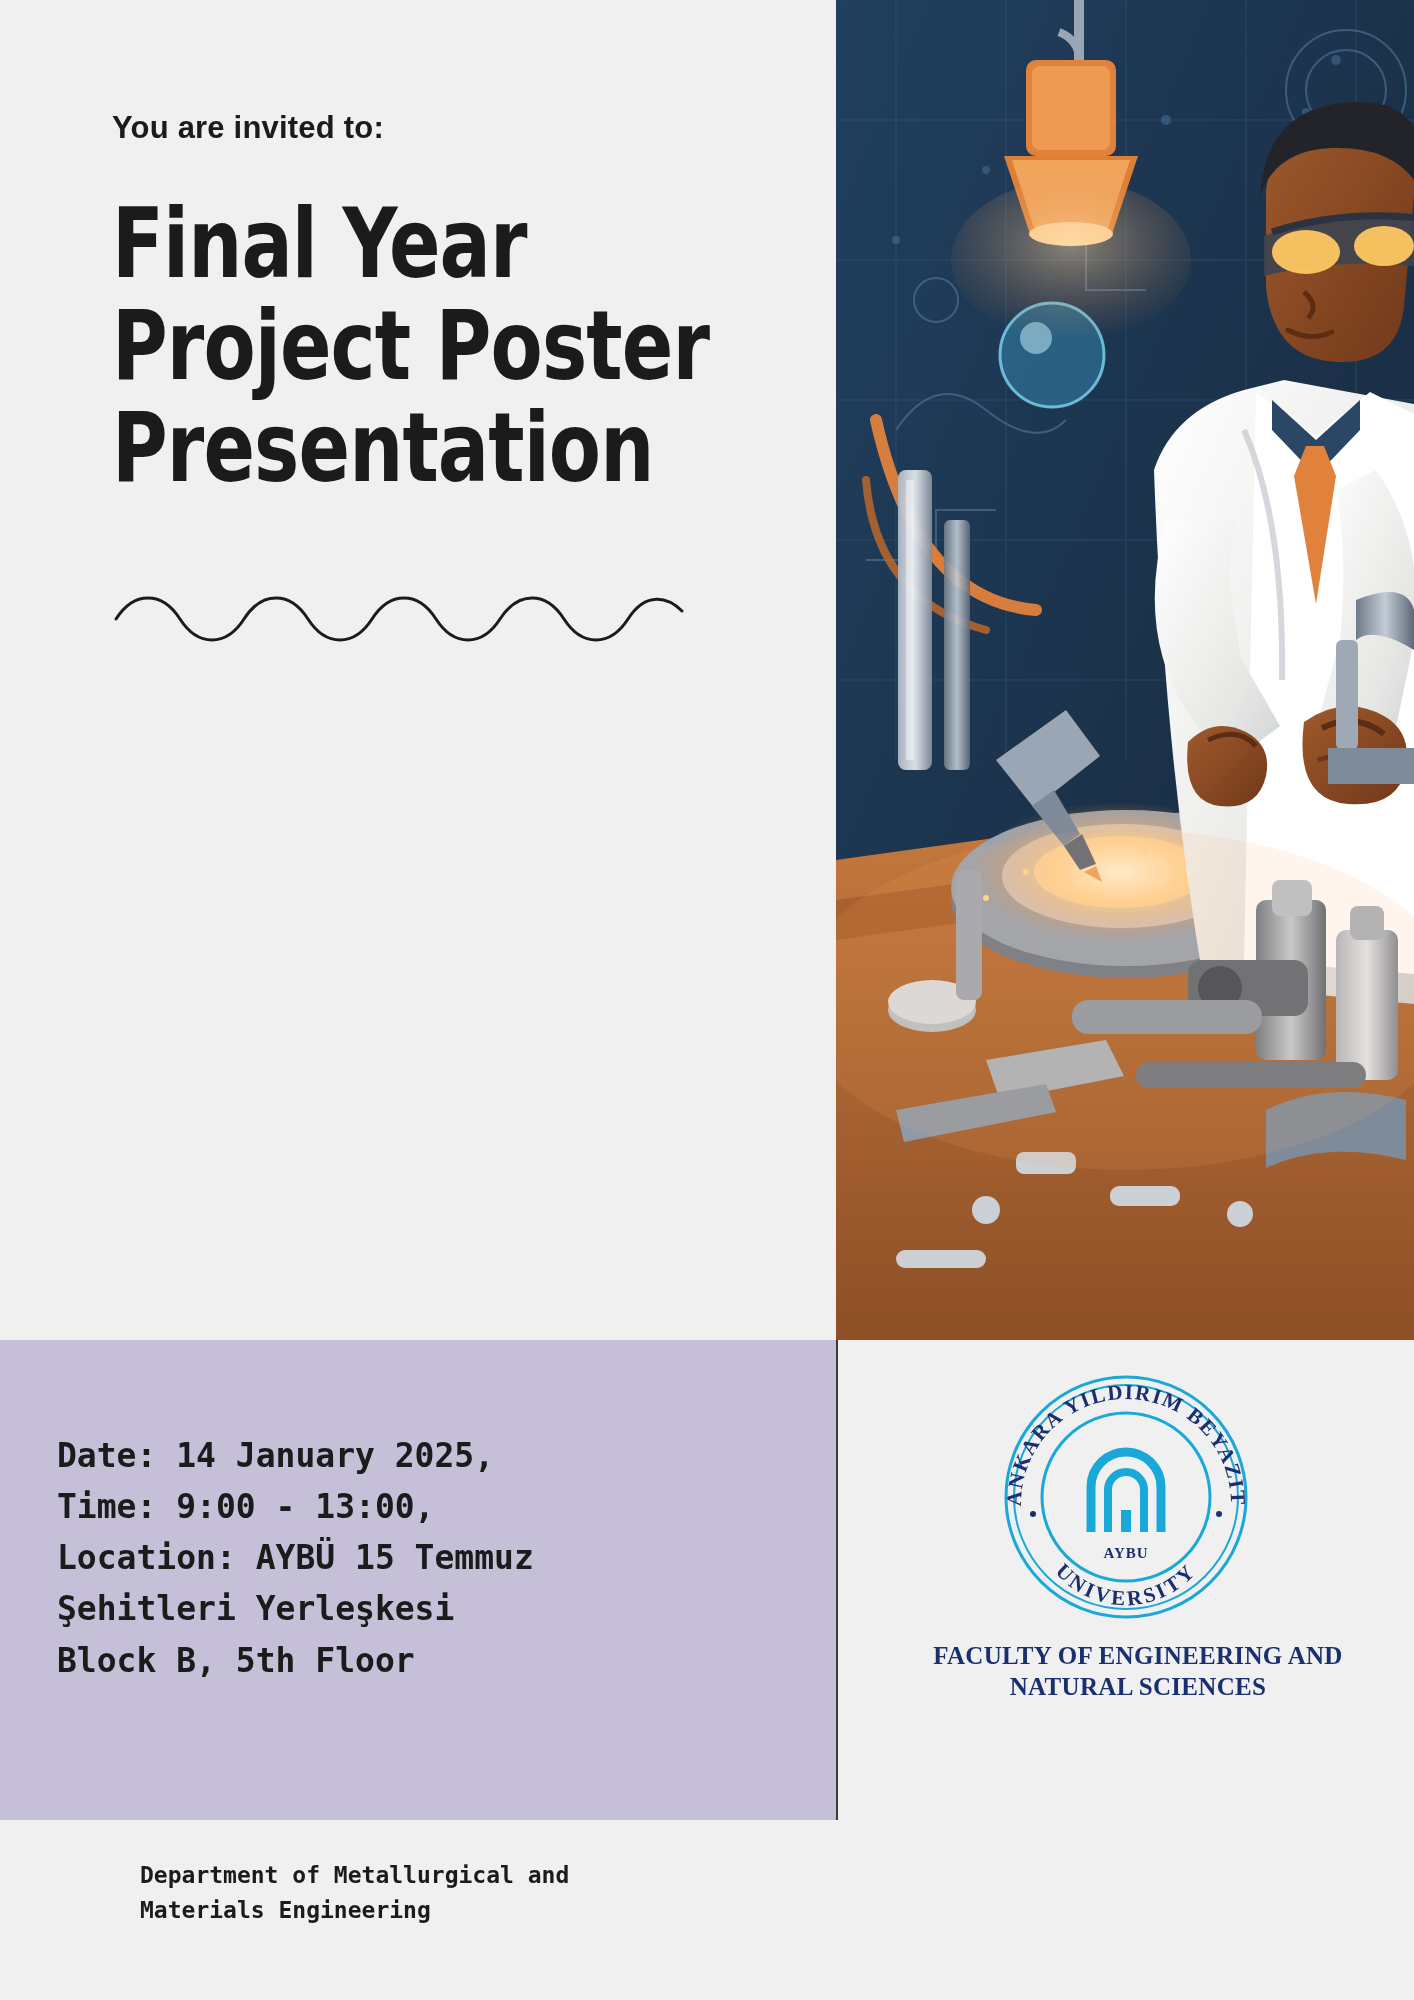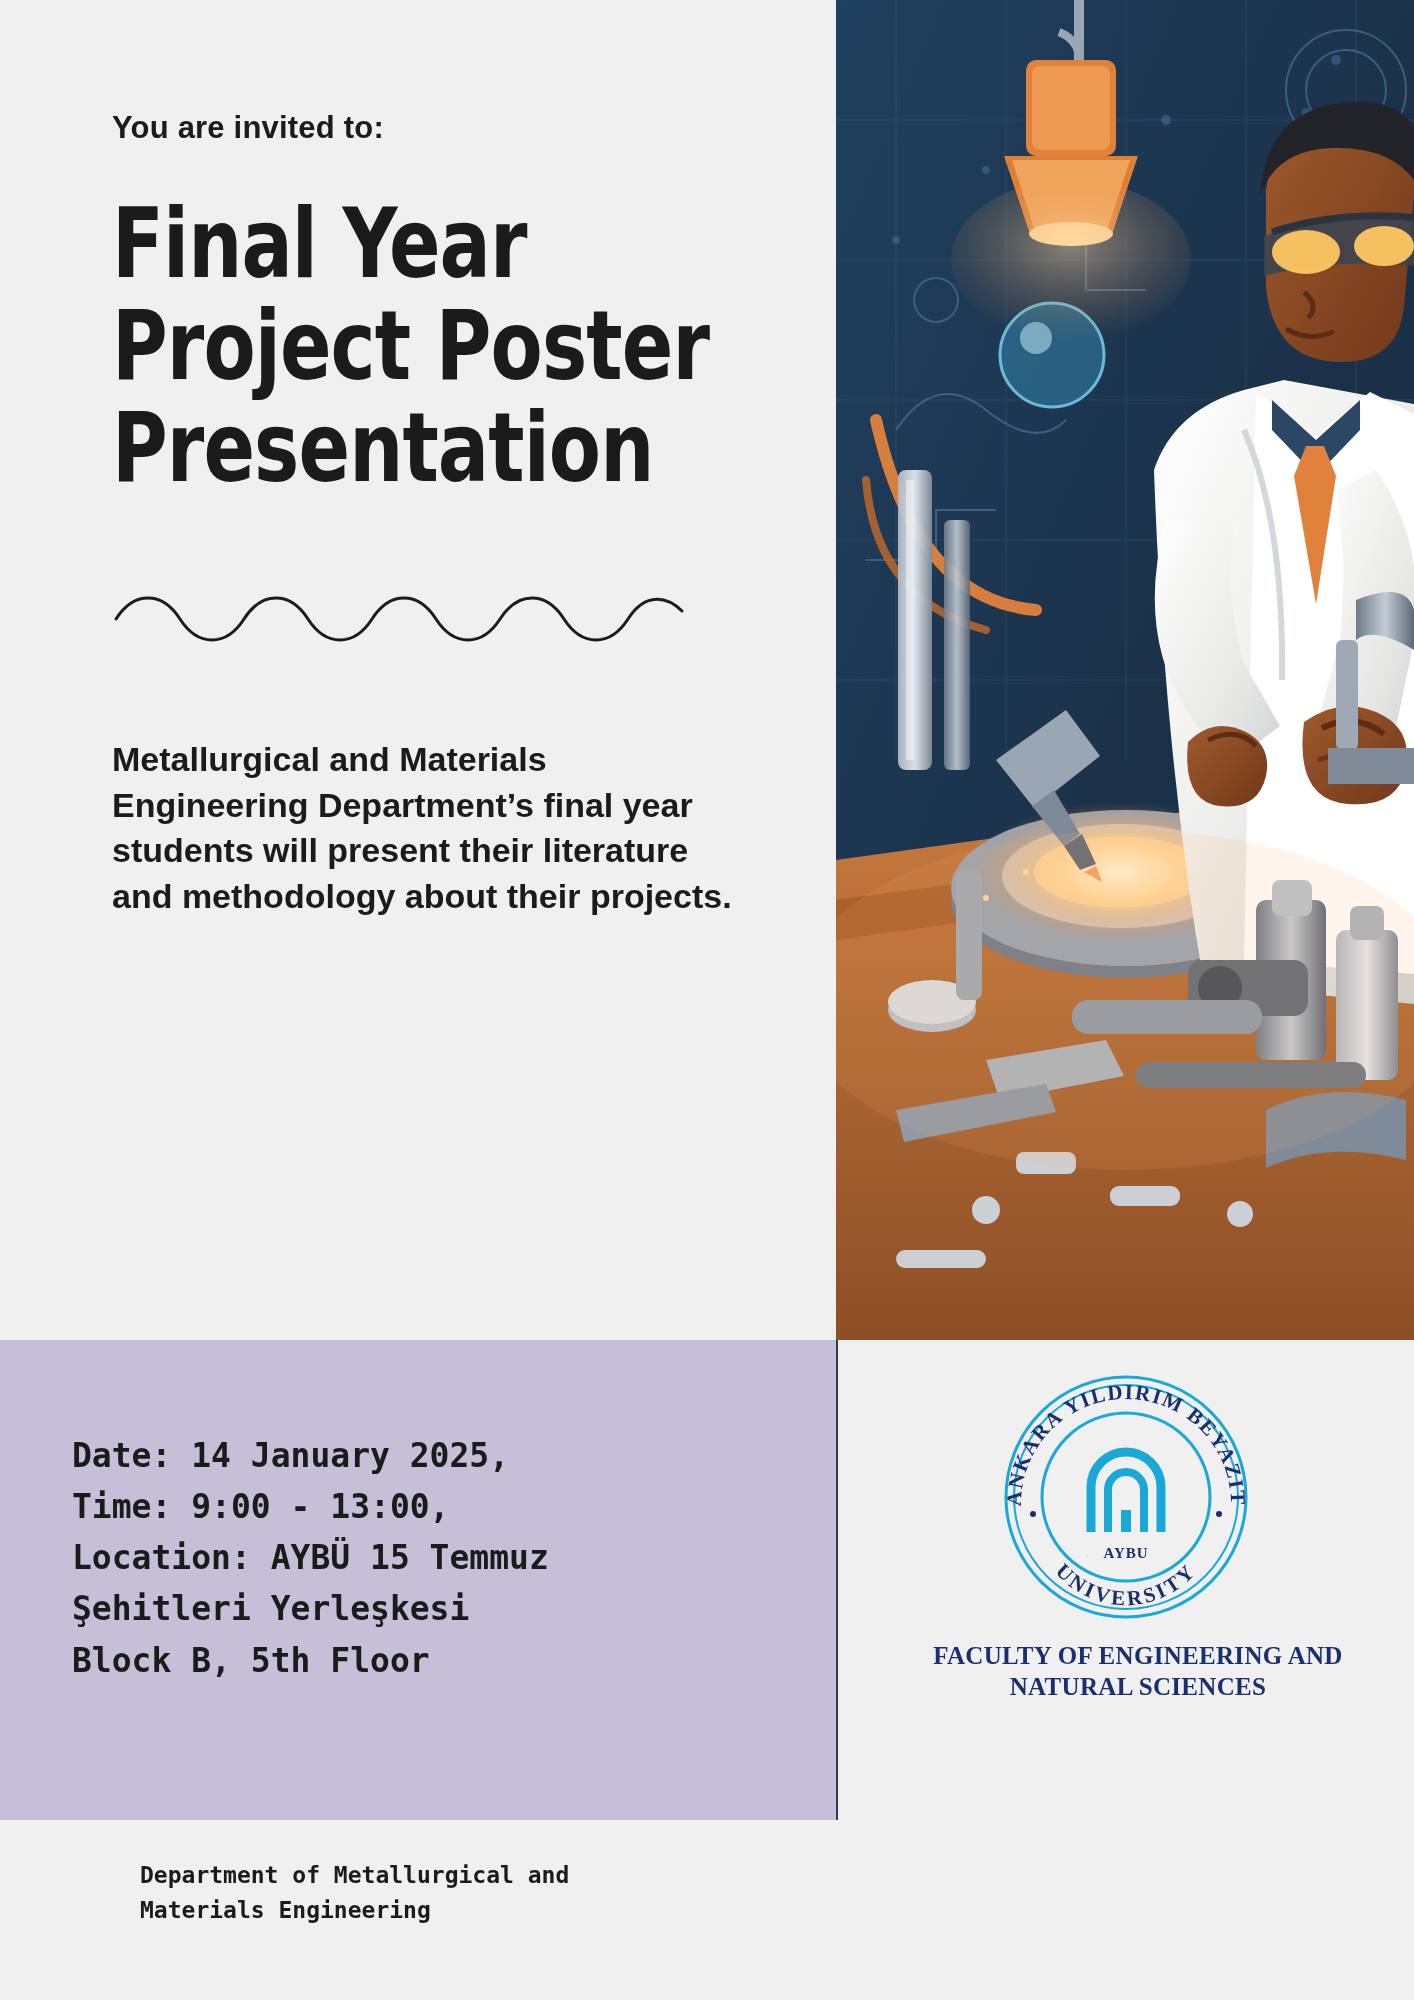--- a/index.html
+++ b/index.html
@@ -89,21 +89,21 @@
     width: 1414px;
     height: 480px;
   }
   .details-box {
     position: absolute;
     left: 0; top: 0;
     width: 836px;
     height: 480px;
     background: #c5c0d8;
     box-sizing: border-box;
-    padding: 90px 0 0 72px;
+    padding: 90px 0 0 57px;
   }
   .details-text {
     font-family: "DejaVu Sans Mono", "Liberation Mono", monospace;
     font-size: 33px;
     line-height: 1.55;
     font-weight: bold;
     color: #1b1b1b;
     white-space: pre-line;
   }
   .logo-box {
@@ -163,21 +163,20 @@
       <div class="invited">You are invited to:</div>
 
       <div class="headline" style="white-space: pre-line;">Final Year
 Project Poster
 Presentation</div>
 
       <svg class="squiggle" viewBox="0 0 575 56" fill="none">
         <path d="M4 30 C 22 2, 50 2, 68 30 S 114 58, 132 30 S 178 2, 196 30 S 242 58, 260 30 S 306 2, 324 30 S 370 58, 388 30 S 434 2, 452 30 S 498 58, 516 30 S 556 8, 570 22" stroke="#1b1b1b" stroke-width="3" fill="none" stroke-linecap="round"></path>
       </svg>
 
-      <div class="desc">Metallurgical and Materials Engineering Department’s final year students will present their literature and methodology about their projects.</div>
     </div>
 
     <div class="image-panel">
       <svg width="578" height="1340" viewBox="0 0 578 1340" xmlns="http://www.w3.org/2000/svg">
         <defs>
           <linearGradient id="bgGrad" x1="0" y1="0" x2="1" y2="1">
             <stop offset="0%" stop-color="#20405f"></stop>
             <stop offset="55%" stop-color="#1b3149"></stop>
             <stop offset="100%" stop-color="#16293d"></stop>
           </linearGradient>

